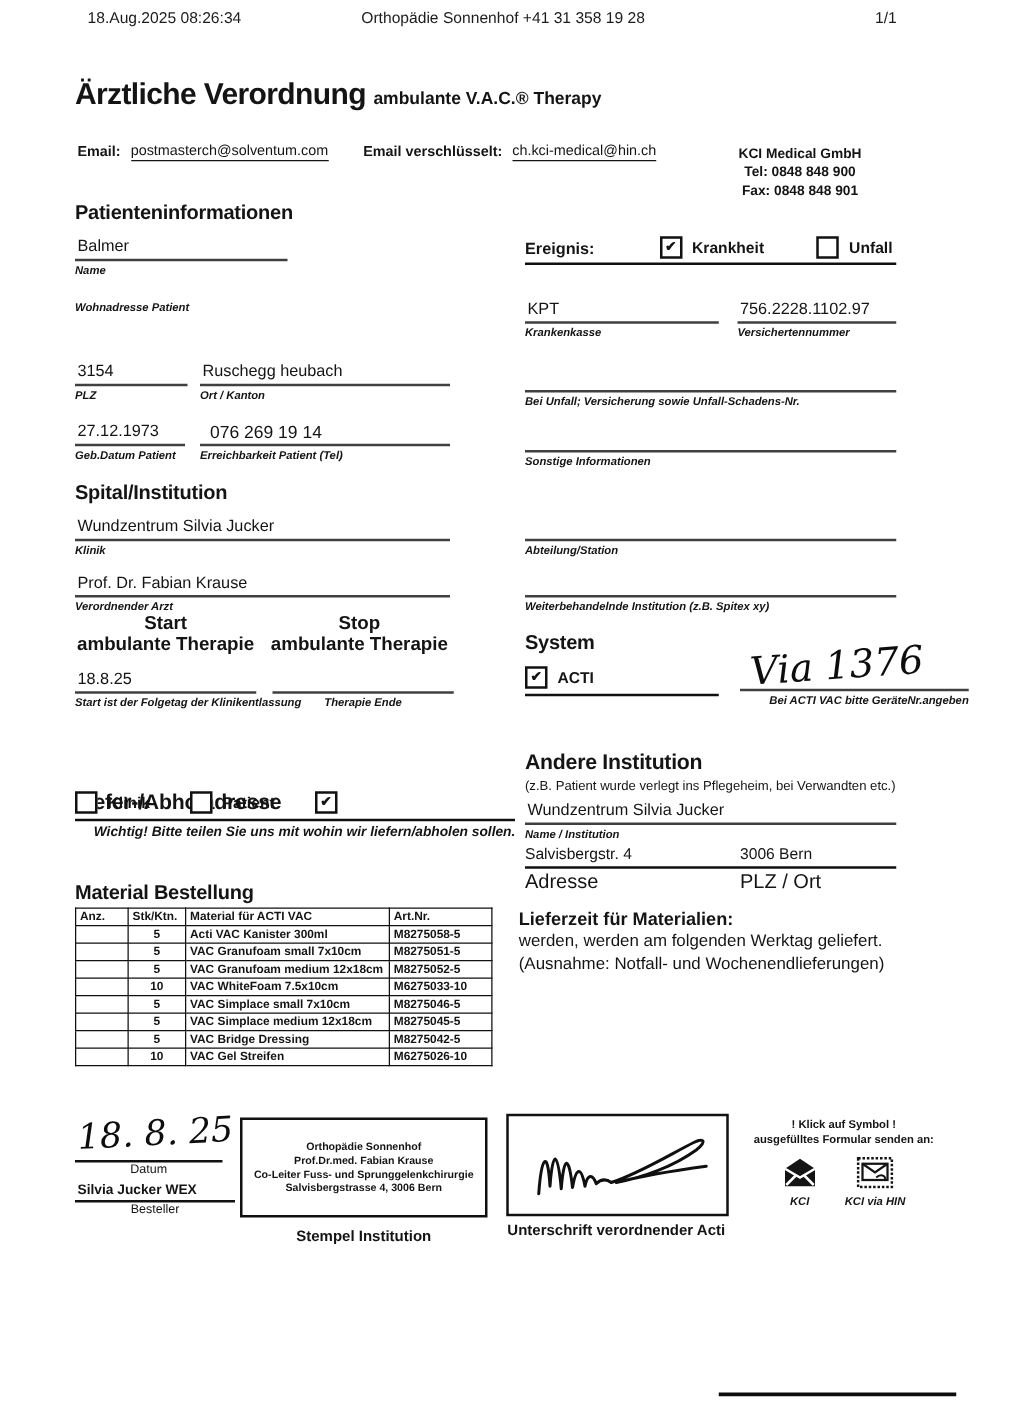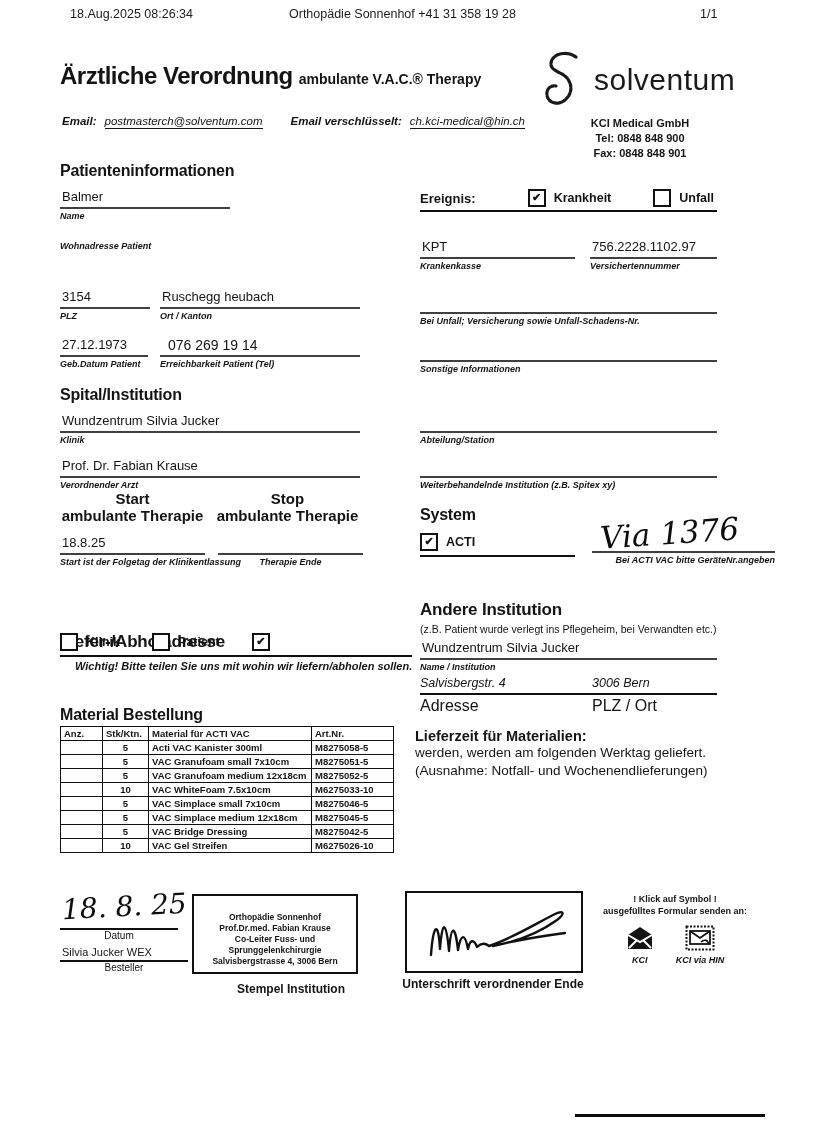--- a/index.html
+++ b/index.html
@@ -48,30 +48,22 @@
 <div class="page">
 
   <div class="abs faxline" style="left:70px;top:7px;">18.Aug.2025 08:26:34</div>
   <div class="abs faxline" style="left:289px;top:7px;">Orthopädie Sonnenhof +41 31 358 19 28</div>
   <div class="abs faxline" style="left:700px;top:7px;">1/1</div>
 
   <div class="abs" style="left:60px;top:62px;display:flex;align-items:baseline;">
     <span class="title">Ärztliche Verordnung</span>
     <span class="subtitle">ambulante V.A.C.® Therapy</span>
   </div>
-  <div class="abs" style="left:540px;top:48px;display:flex;align-items:center;">
-    <span>
-      <svg width="46" height="60" viewBox="0 0 46 60">
-        <path d="M36,9 C26,2 12,6 11,15 C10,23 22,24 27,30 C32,36 33,45 25,52 C18,58 8,55 7,47 C6,41 11,37 16,38" fill="none" stroke="#1a1a1a" stroke-width="3.2" stroke-linecap="round" stroke-dasharray="3 1.6"></path>
-      </svg>
-    </span>
-    <span class="logo-text" style="margin-left:8px;">solventum</span>
-  </div>
-
-  <div class="abs emailrow" style="left:62px;top:115px;display:flex;align-items:flex-start;font-style:italic;">
+
+  <div class="abs emailrow" style="left:62px;top:115px;display:flex;align-items:center;">
     <span>Email:</span>
     <span class="emaillink">postmasterch@solventum.com</span>
     <span>Email verschlüsselt:</span>
     <span class="emaillink">ch.kci-medical@hin.ch</span>
   </div>
 
   <div class="abs company" style="left:560px;top:116px;width:160px;">
     <div>KCI Medical GmbH</div>
     <div>Tel: 0848 848 900</div>
     <div>Fax: 0848 848 901</div>
@@ -195,21 +187,21 @@
   </div>
   <div class="abs note-italic" style="left:75px;top:660px;">Wichtig! Bitte teilen Sie uns mit wohin wir liefern/abholen sollen.</div>
 
   <div class="abs h1" style="left:420px;top:600px;font-size:17px;">Andere Institution</div>
   <div class="abs" style="left:420px;top:623px;font-size:10.5px;">(z.B. Patient wurde verlegt ins Pflegeheim, bei Verwandten etc.)</div>
   <div class="abs field" style="left:420px;top:640px;width:297px;">
     <div class="val">Wundzentrum Silvia Jucker</div>
     <div class="lab">Name / Institution</div>
   </div>
   <div class="abs" style="left:420px;top:676px;width:297px;">
-    <div style="border-bottom:2px solid #101010;padding-bottom:1px;display:flex;min-height:16px;font-style:italic;">
+    <div style="border-bottom:2px solid #101010;padding-bottom:1px;display:flex;min-height:16px;">
       <span style="font-size:12.5px;width:172px;">Salvisbergstr. 4</span>
       <span style="font-size:12.5px;">3006 Bern</span>
     </div>
     <div style="display:flex;margin-top:2px;">
       <span class="lab" style="width:172px;">Adresse</span>
       <span class="lab">PLZ / Ort</span>
     </div>
   </div>
 
   <div class="abs h1" style="left:60px;top:706px;">Material Bestellung</div>
@@ -282,39 +274,39 @@
     <div class="lz-title">Lieferzeit für Materialien:</div>
     <div class="lz-body">werden, werden am folgenden Werktag geliefert.</div>
     <div class="lz-body">(Ausnahme: Notfall- und Wochenendlieferungen)</div>
   </div>
 
   <div class="abs hand" style="left:62px;top:890px;font-size:28px;transform:rotate(-3deg);">18. 8. 25</div>
   <div class="abs" style="left:60px;top:928px;width:118px;border-top:2px solid #101010;">
     <div class="lab lab-center" style="font-size:10px;">Datum</div>
   </div>
   <div class="abs" style="left:60px;top:946px;width:128px;">
-    <div style="font-size:11px;font-weight:normal;border-bottom:2px solid #101010;padding:0 2px 2px 2px;">Silvia Jucker WEX</div>
+    <div style="font-size:11px;font-weight:bold;border-bottom:2px solid #101010;padding:0 2px 2px 2px;">Silvia Jucker WEX</div>
     <div class="lab lab-center" style="font-size:10px;">Besteller</div>
   </div>
 
-  <div class="abs stampbox" style="left:192px;top:894px;width:166px;height:80px;padding-top:16px;box-sizing:border-box;">
+  <div class="abs stampbox" style="left:192px;top:894px;width:198px;height:80px;padding-top:16px;box-sizing:border-box;">
     <div>Orthopädie Sonnenhof</div>
     <div>Prof.Dr.med. Fabian Krause</div>
     <div>Co-Leiter Fuss- und Sprunggelenkchirurgie</div>
     <div>Salvisbergstrasse 4, 3006 Bern</div>
   </div>
   <div class="abs boxlabel" style="left:192px;top:982px;width:198px;">Stempel Institution</div>
 
   <div class="abs sigbox" style="left:405px;top:891px;width:174px;height:78px;">
     <svg width="174" height="78" viewBox="0 0 174 78">
       <path d="M24,62 C26,34 31,24 33,56 C35,28 39,25 42,58 C44,32 48,30 51,57 C54,40 58,40 61,56 C63,46 67,46 70,54 C74,50 78,50 82,53
                C104,46 130,30 148,21 C156,17 159,20 150,27 C132,40 108,49 86,53 C98,50 128,44 158,40" fill="none" stroke="#101010" stroke-width="2.4" stroke-linecap="round" stroke-linejoin="round"></path>
     </svg>
   </div>
-  <div class="abs boxlabel" style="left:398px;top:977px;width:190px;">Unterschrift verordnender Ende</div>
+  <div class="abs boxlabel" style="left:398px;top:977px;width:190px;">Unterschrift verordnender Acti</div>
 
   <div class="abs" style="left:585px;top:893px;width:180px;">
     <div class="sendnote">! Klick auf Symbol !</div>
     <div class="sendnote">ausgefülltes Formular senden an:</div>
     <div style="display:flex;justify-content:center;gap:22px;margin-top:8px;font-style:italic;">
       <div style="text-align:center;">
         <svg width="28" height="26" viewBox="0 0 28 26">
           <path d="M2,10 L14,2 L26,10 L26,24 L2,24 Z" fill="#141414"></path>
           <path d="M2,10 L14,17 L26,10" fill="none" stroke="#fff" stroke-width="2"></path>
           <path d="M3,23 L11,15 M25,23 L17,15" stroke="#fff" stroke-width="2"></path>

